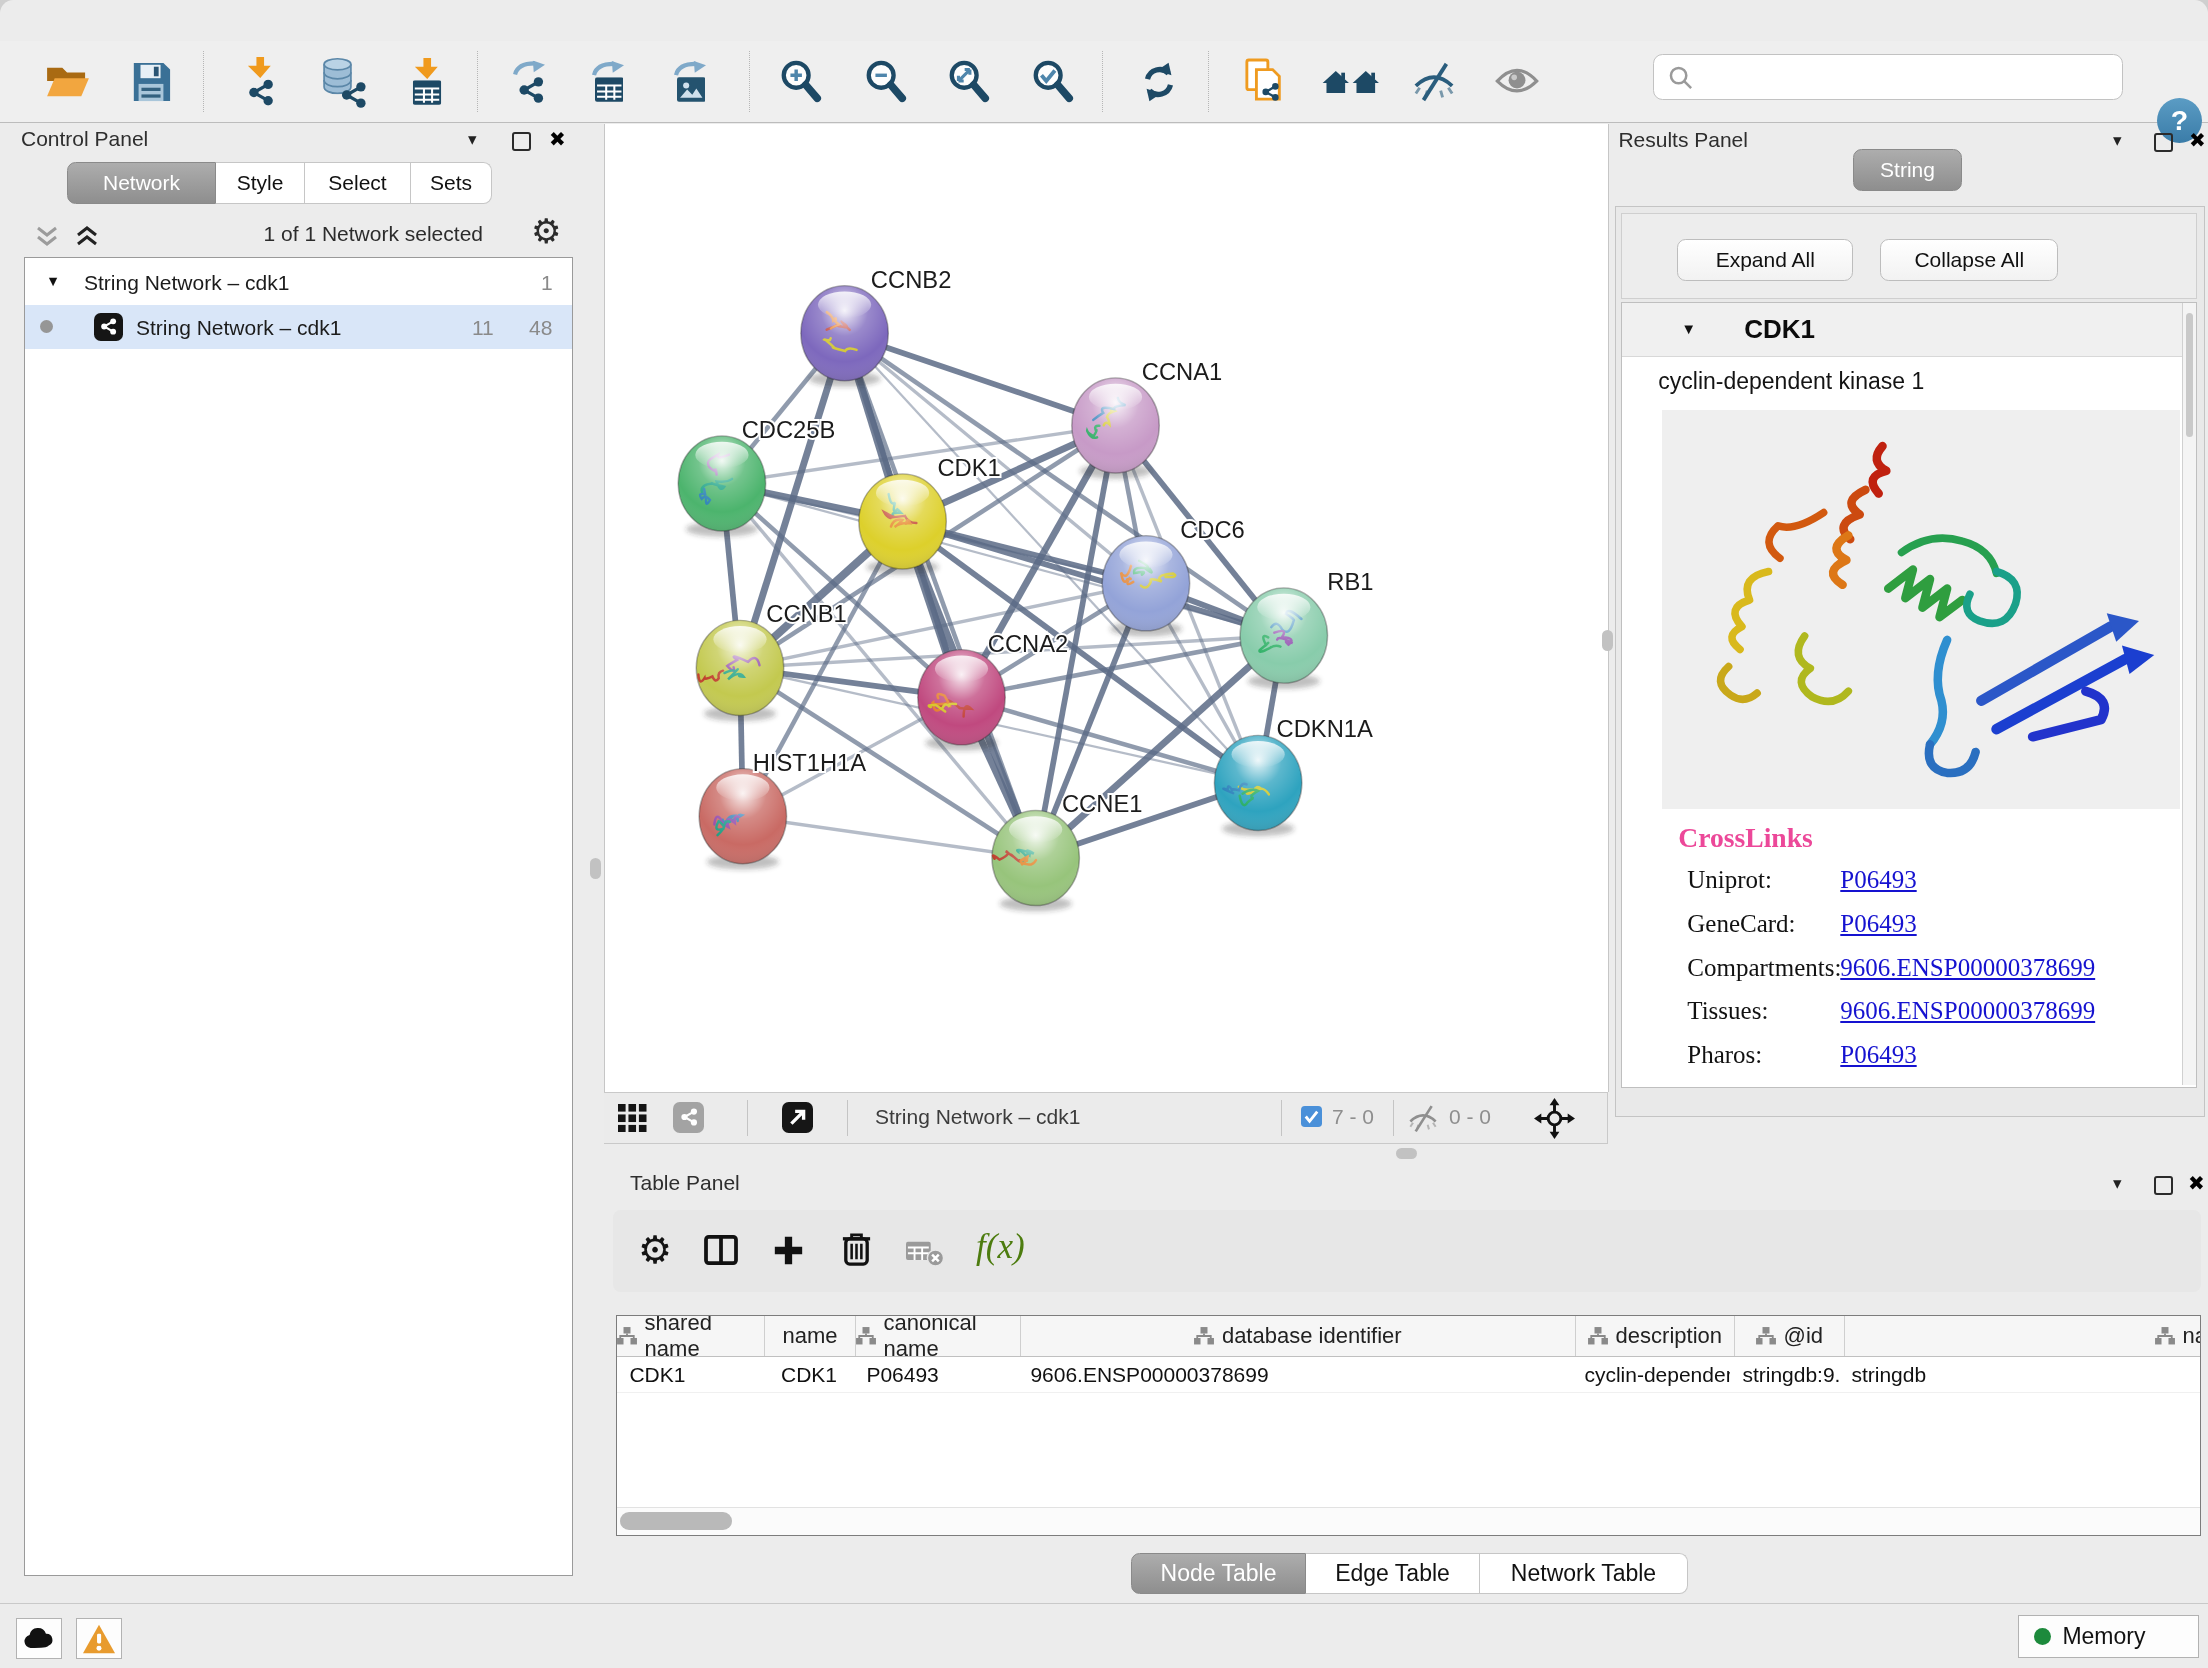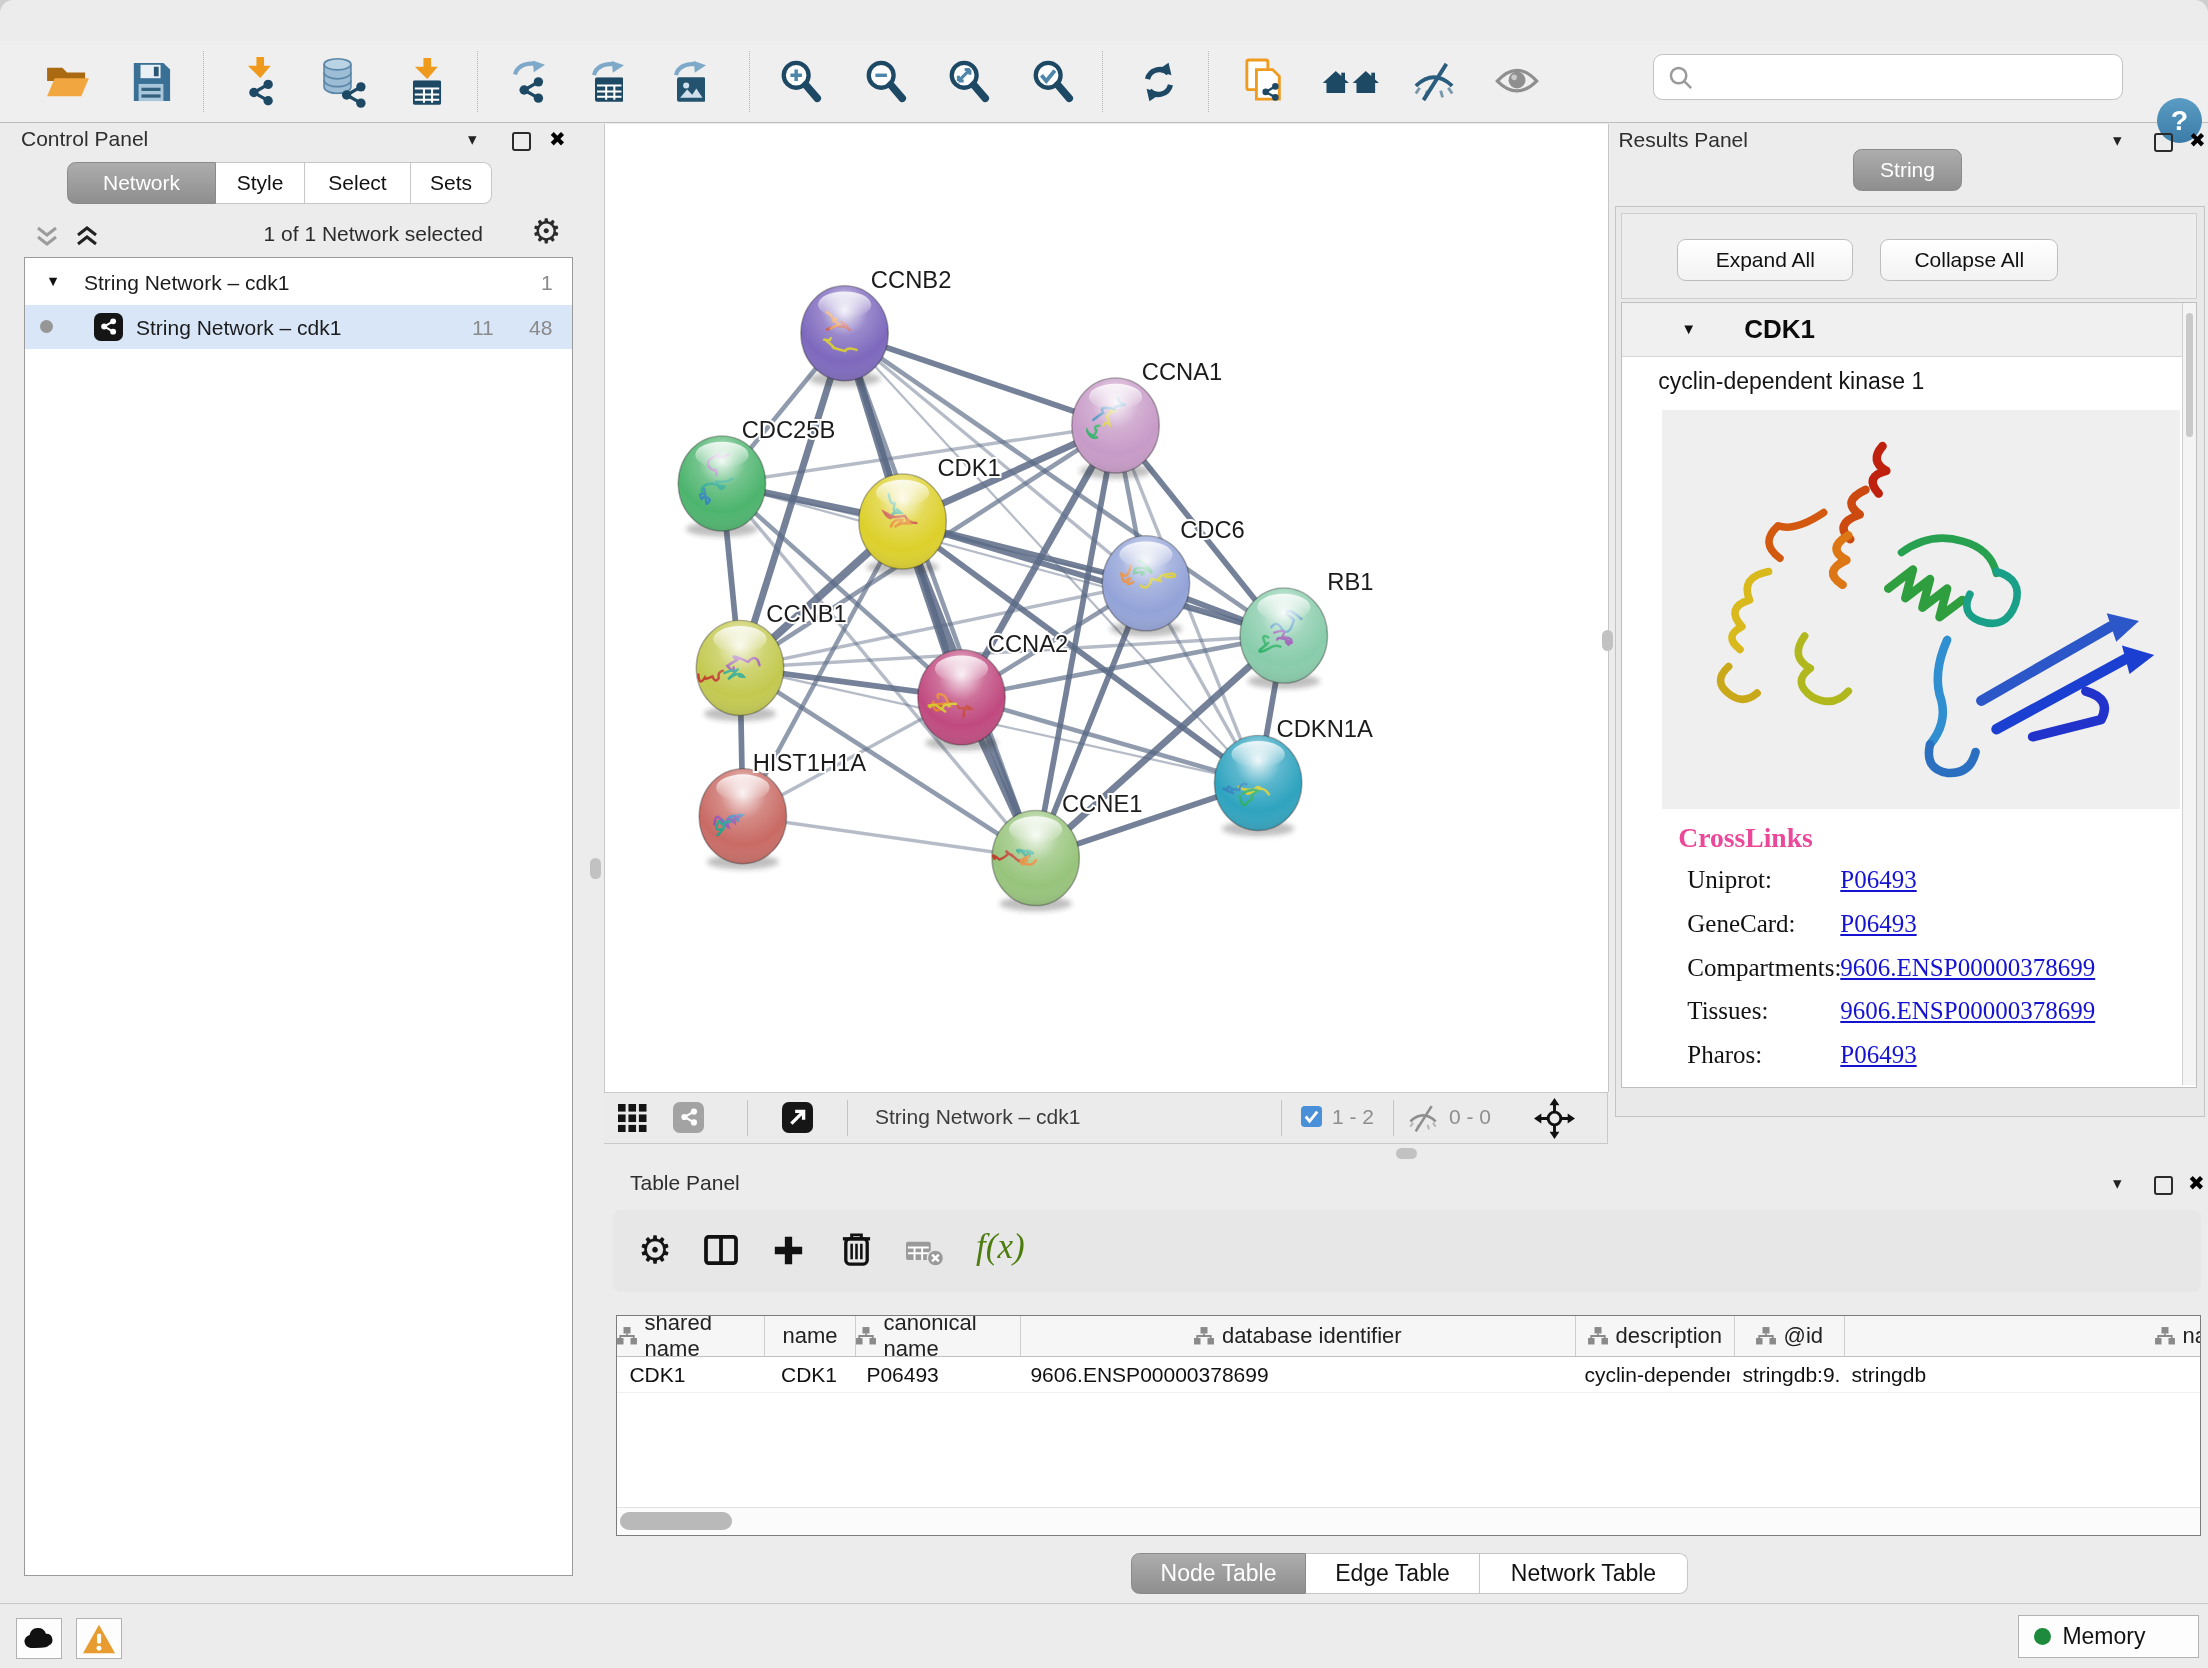--- a/index.html
+++ b/index.html
@@ -547,21 +547,21 @@
         </svg>
     </div>
     <div class="ntsep" style="left:243px"></div>
     <span class="ntxt" style="left:271px">String Network – cdk1</span>
     <div class="ntsep" style="left:677px"></div>
     <div class="abs" style="left:697px;top:13.3px;width:21px;height:21px;background:#4a90d9;border-radius:3.8px">
       <svg width="21" height="21" viewBox="0 0 22 22">
           <path d="M5 11 l4 5 8 -10" stroke="#fff" stroke-width="3" fill="none"></path>
         </svg>
     </div>
-    <span class="gtxt" style="left:728px">1 - 2</span>
+    <span class="gtxt" style="left:728px">7 - 0</span>
     <div class="ntsep" style="left:789px"></div>
     <div class="abs" style="left:802px;top:10.5px">
       <svg width="34" height="29.5" style="color:#8f8f8f" viewBox="0 0 36 31">
           <use href="#sym-eyeslash"></use>
         </svg>
     </div>
     <span class="gtxt" style="left:845px">0 - 0</span>
     <div class="abs" style="left:930px;top:4.8px">
       <svg width="41" height="41" viewBox="0 0 42 42">
           <g stroke="#111" stroke-width="3" fill="none">

